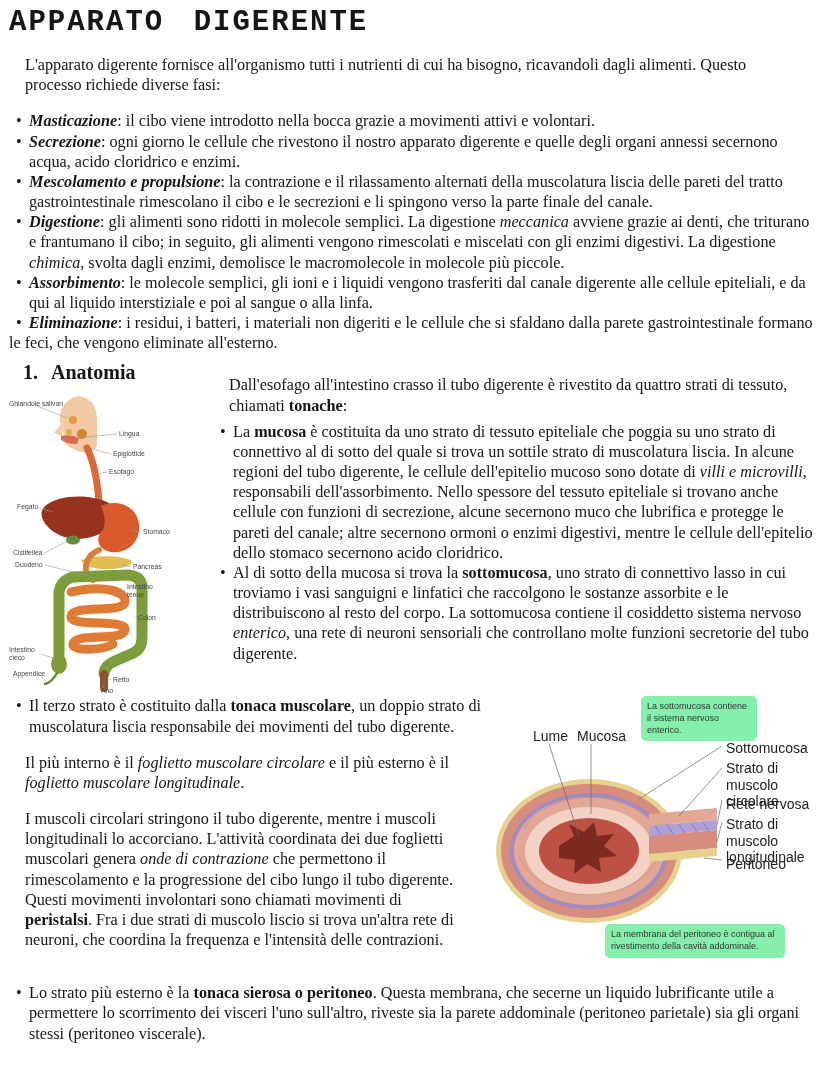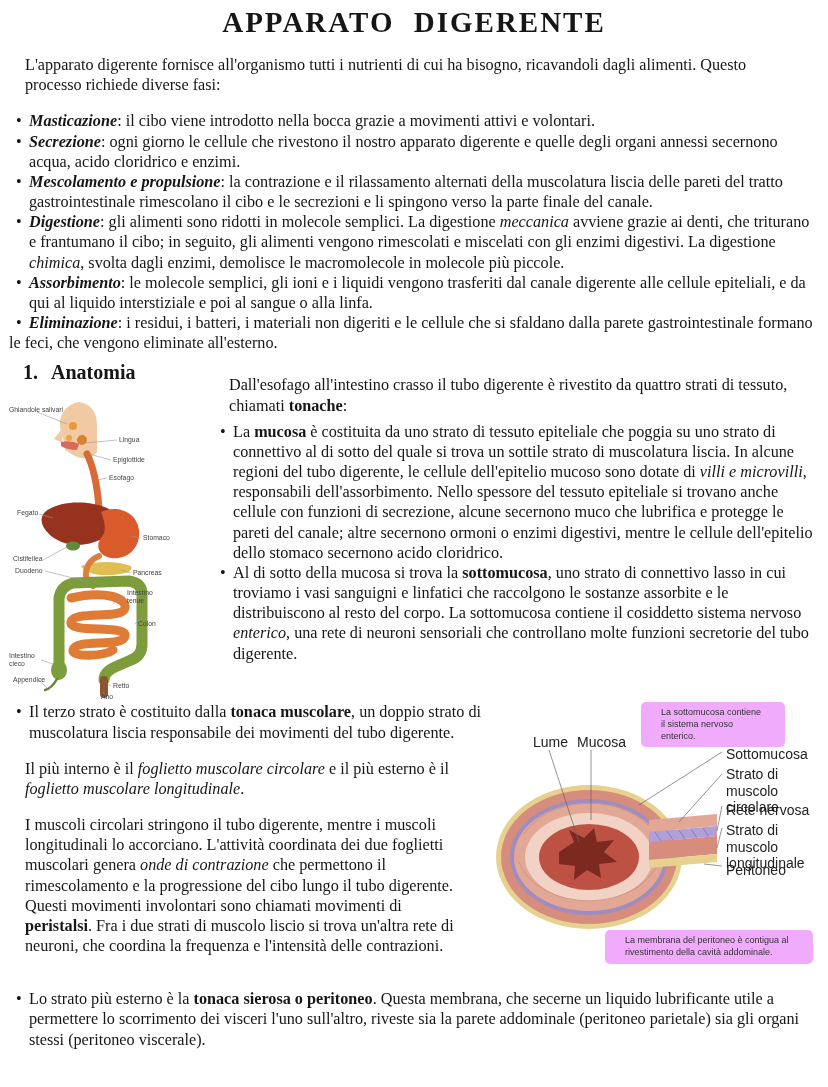--- a/index.html
+++ b/index.html
@@ -1,48 +1,48 @@
 <!DOCTYPE html>
 <html><head>
 <meta charset="utf-8">
 <style>
   html,body{margin:0;padding:0;}
   body{width:828px;height:1087px;background:#ffffff;color:#161616;
        font-family:"Liberation Serif","DejaVu Serif",serif;}
   .page{position:relative;width:828px;height:1087px;padding:6px 9px 0 9px;
         box-sizing:border-box;overflow:hidden;}
-  .title{font-size:29px;font-weight:700;text-align:center;letter-spacing:2px;
-         word-spacing:10px;margin:0 0 8px 0;}
+  .title{font-size:29px;font-weight:700;text-align:left;letter-spacing:2px;
+         word-spacing:10px;margin:0 0 8px 0;font-family:Liberation Mono, monospace;}
   .bt{font-size:16.2px;line-height:1.245;}
   p{margin:16px;}
   ul{margin:0;padding:0;list-style:none;}
   li.b{position:relative;padding-left:20px;}
   li.b::before{content:"•";position:absolute;left:7px;}
   li.flush{padding-left:0;}
   li.flush::before{content:"•";margin:0 7px 0 7px;}
   .fmt-b{font-weight:700;}
   .fmt-i{font-style:italic;}
 
   .anat-section{margin-top:6px;}
   .anat-left{float:left;width:192px;margin:0 10px 0 0;}
-  .anat-head{font-size:20px;font-weight:700;margin:2px 0 12px 14px;}
+  .anat-head{font-size:20px;font-weight:700;margin:2px 0 6px 14px;}
   .hgap{display:inline-block;width:13px;}
   .anat-fig{position:relative;width:186px;height:306px;}
   .fig-label{position:absolute;font-family:"Liberation Sans",sans-serif;
              font-size:6.8px;line-height:1.15;color:#444;}
   .anat-right{overflow:hidden;padding-left:2px;}
   .anat-right p.sp{margin-bottom:6px;}
 
   .muscle-section{clear:left;margin-top:10px;}
   .cross-fig{float:right;position:relative;width:330px;height:278px;margin:0 0 4px 8px;}
   .muscle-text{overflow:hidden;}
   .fig-label2{position:absolute;font-family:"Liberation Sans",sans-serif;
               font-size:14px;line-height:1.15;color:#222;}
   .fig-label2.r{width:90px;}
-  .callout{position:absolute;background:#f0abfc;border-radius:5px;padding:5px 20px;
+  .callout{position:absolute;background:#86efac;border-radius:5px;padding:5px 6px;
            font-family:"Liberation Sans",sans-serif;font-size:9px;line-height:1.3;color:#333;}
   .callout-top{left:152px;top:0;width:104px;}
   .callout-bottom{left:116px;top:228px;width:168px;}
 
   .serosa{clear:both;margin-top:17px;}
 </style>
 </head>
 <body>
 
 <div class="page">

